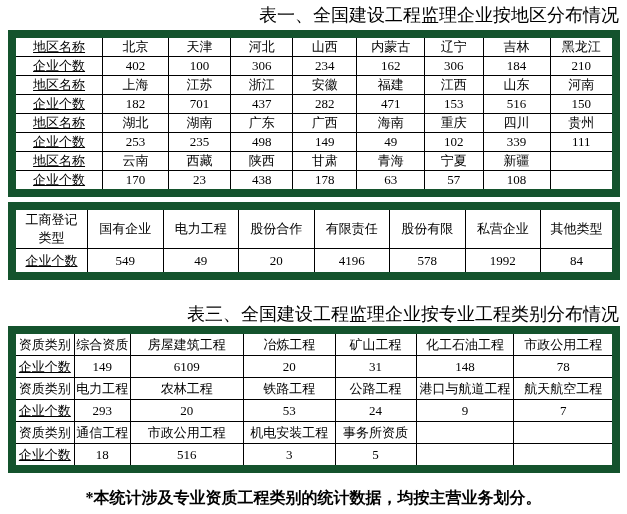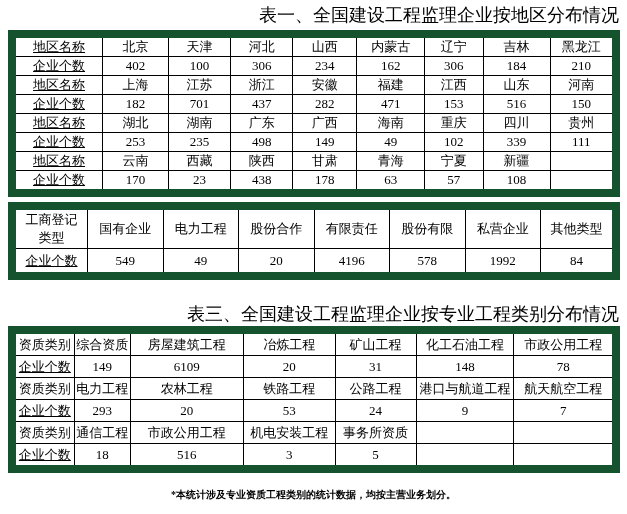--- a/index.html
+++ b/index.html
@@ -37,21 +37,21 @@
   .t1 td { height: 17px; }
   .t2 td.hdr { height: 38px; }
   .t2 td.dat { height: 23px; }
   .t3 td { height: 21px; }
   .u { text-decoration: underline; }
   .two-line { white-space: pre-line; line-height: 1.35; }
   .footnote {
     margin-top: 15px;
     text-align: center;
     font-weight: bold;
-    font-size: 10px;
+    font-size: 16px;
   }
 </style>
 </head>
 <body>
 
 <div class="page">
 
   <div class="table-title">表一、全国建设工程监理企业按地区分布情况</div>
   <table class="t1">
     <colgroup>

